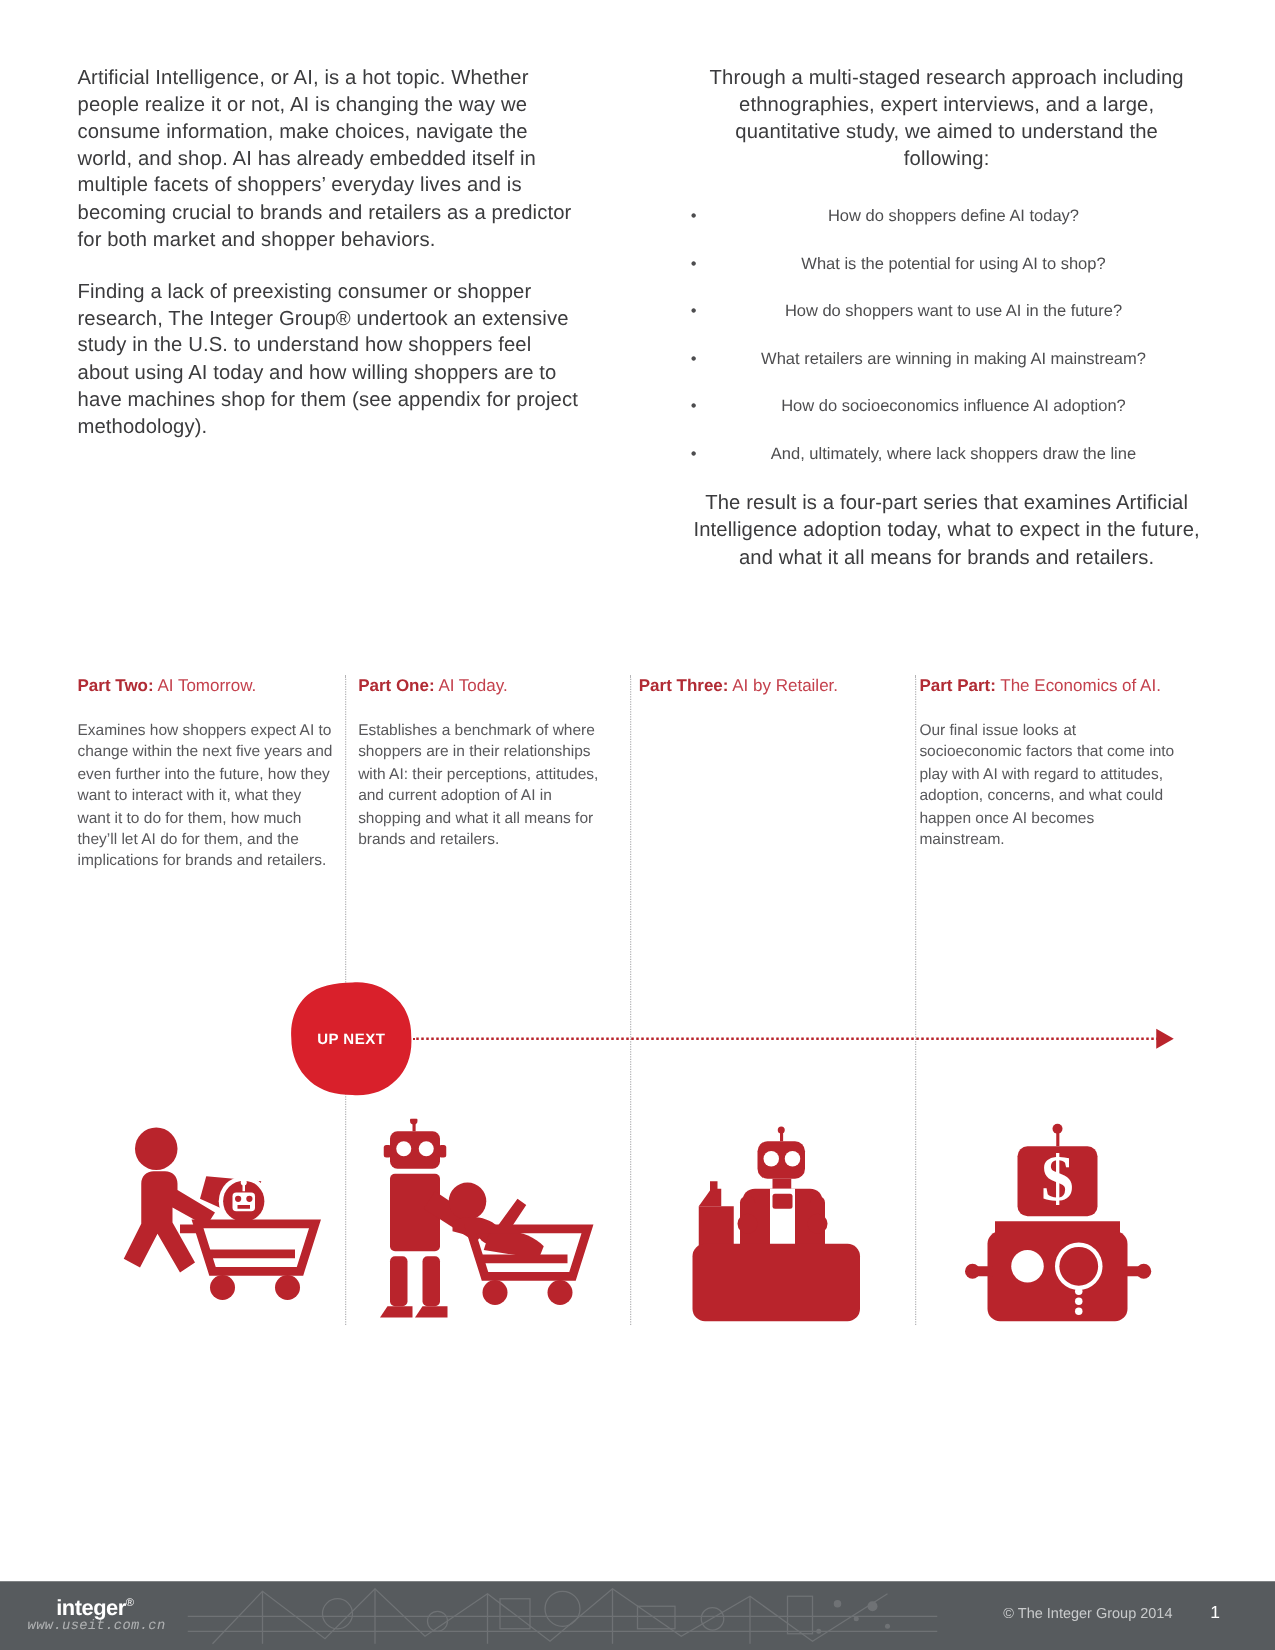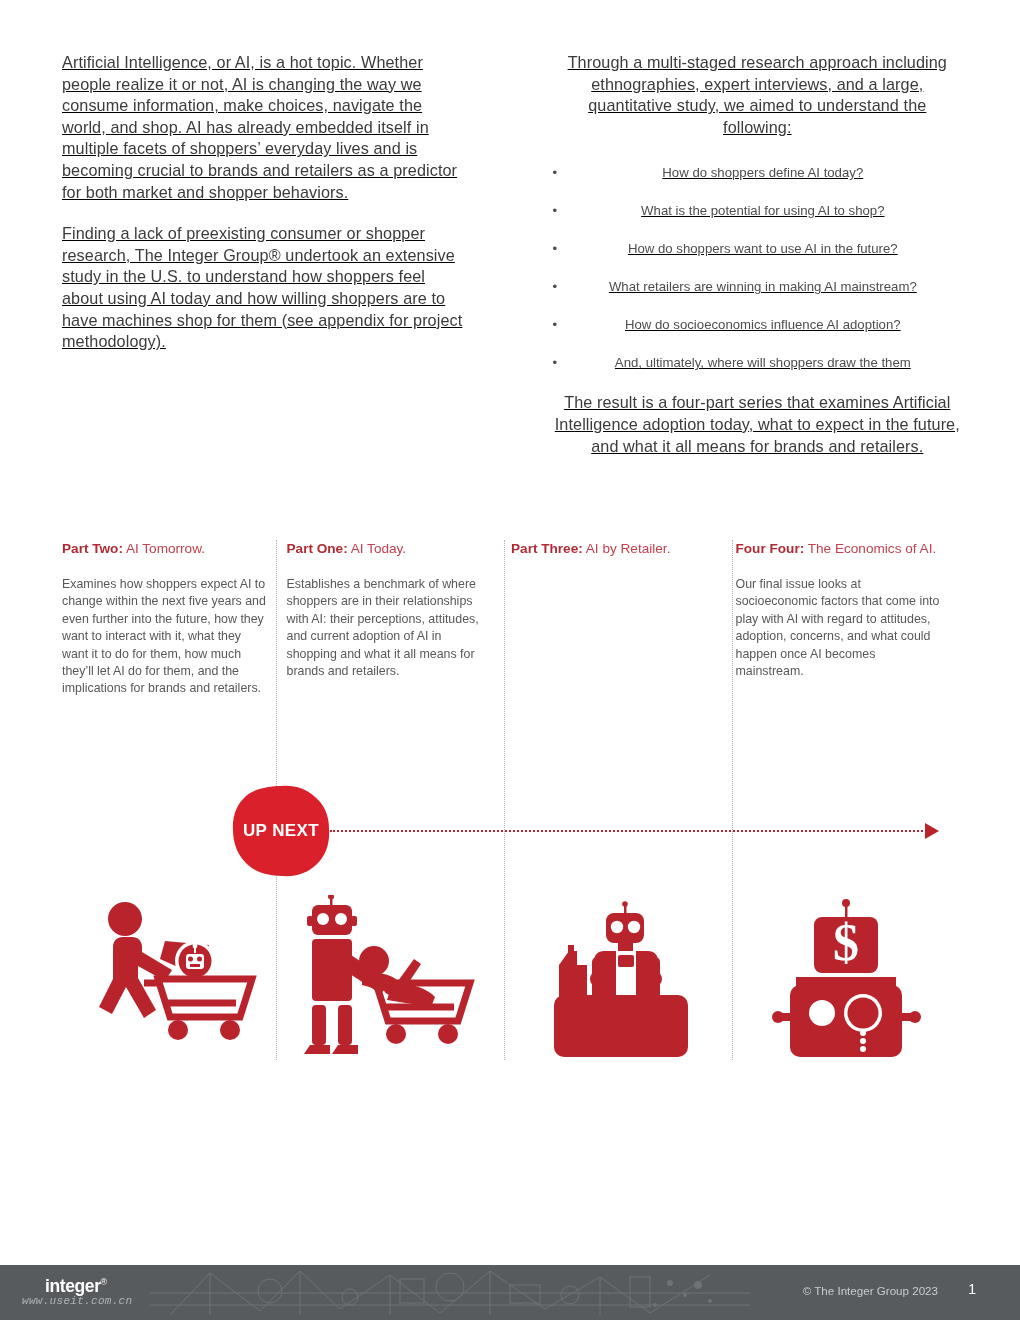--- a/index.html
+++ b/index.html
@@ -23,21 +23,20 @@
   }
 
   
   .intro {
     position: absolute;
     left: 62px;
     top: 52px;
     width: 900px;
     display: flex;
     gap: 86px;
-    text-decoration: underline;
   }
   .intro-col-left { width: 420px; }
   .intro-col-right { width: 425px; text-align: center; }
 
   .body-para {
     font-size: 16.2px;
     line-height: 21.6px;
     color: #3b3b3d;
     letter-spacing: .1px;
     margin: 0 0 20px 0;
@@ -145,21 +144,21 @@
   }
   .upnext svg { display:block; width:100%; height:100%; }
   .upnext-label {
     position: absolute;
     left: 0; top: 0;
     width: 98px; height: 92px;
     display: flex;
     align-items: center;
     justify-content: center;
     color: #ffffff;
-    font-size: 17px;
+    font-size: 12px;
     font-weight: 700;
     letter-spacing: .4px;
   }
 
   
   .icons {
     position: absolute;
     left: 62px;
     top: 895px;
     width: 898px;
@@ -247,21 +246,21 @@
     </div>
 
     <div class="intro-col-right">
       <p class="body-para">Through a multi-staged research approach including ethnographies, expert interviews, and a large, quantitative study, we aimed to understand the following:</p>
       <ul class="bullets">
         <li>How do shoppers define AI today?</li>
         <li>What is the potential for using AI to shop?</li>
         <li>How do shoppers want to use AI in the future?</li>
         <li>What retailers are winning in making AI mainstream?</li>
         <li>How do socioeconomics influence AI adoption?</li>
-        <li><span>And, ultimately, where will shoppers draw the them</span></li>
+        <li><span>And, ultimately, where lack shoppers draw the line</span></li>
       </ul>
       <p class="body-para result-para">The result is a four-part series that examines Artificial Intelligence adoption today, what to expect in the future, and what it all means for brands and retailers.</p>
     </div>
 
   </div>
 
   <div class="vline v1"></div>
   <div class="vline v2"></div>
   <div class="vline v3"></div>
 
@@ -275,21 +274,21 @@
     <div class="part">
       <p class="part-title"><b>Part One:</b><span> AI Today.</span></p>
       <p class="part-body">Establishes a benchmark of where shoppers are in their relationships with AI: their perceptions, attitudes, and current adoption of AI in shopping and what it all means for brands and retailers.</p>
     </div>
 
     <div class="part">
       <p class="part-title"><b>Part Three:</b><span> AI by Retailer.</span></p>
     </div>
 
     <div class="part">
-      <p class="part-title"><b>Four Four:</b><span> The Economics of AI.</span></p>
+      <p class="part-title"><b>Part Part:</b><span> The Economics of AI.</span></p>
       <p class="part-body">Our final issue looks at socioeconomic factors that come into play with AI with regard to attitudes, adoption, concerns, and what could happen once AI becomes mainstream.</p>
     </div>
 
   </div>
 
   <div class="timeline"></div>
   <div class="timeline-arrow"></div>
 
   <div class="upnext">
     <svg viewBox="0 0 98 92" xmlns="http://www.w3.org/2000/svg" aria-hidden="true">
@@ -416,17 +415,17 @@
       <g fill="#ffffff">
         <circle cx="520" cy="18" r="3"></circle>
           <circle cx="535" cy="30" r="2"></circle>
         <circle cx="548" cy="20" r="4"></circle>
           <circle cx="560" cy="36" r="2"></circle>
         <circle cx="505" cy="40" r="2"></circle>
       </g>
     </svg>
     <div class="logo"><span>integer</span><sup>®</sup></div>
     <div class="watermark">www.useit.com.cn</div>
-    <div class="copyright">© The Integer Group 2023</div>
+    <div class="copyright">© The Integer Group 2014</div>
     <div class="pagenum">1</div>
   </div>
 
 </div>
 
 </body></html>

